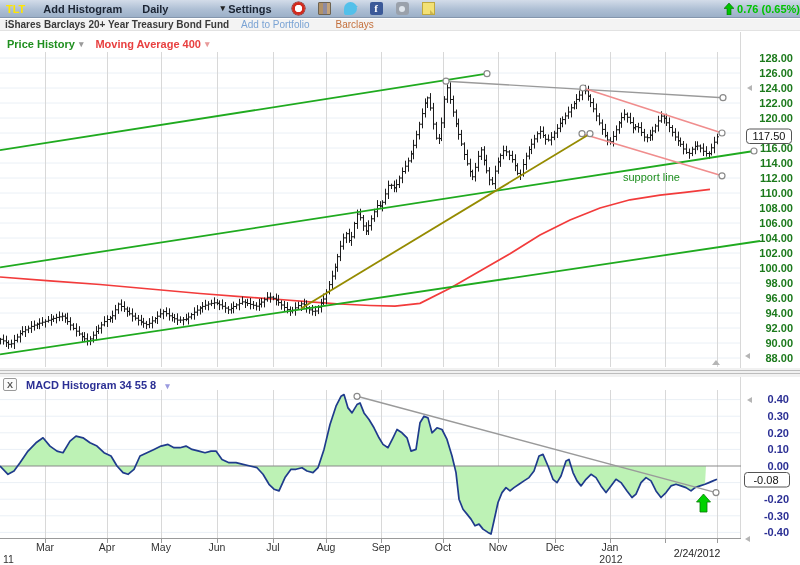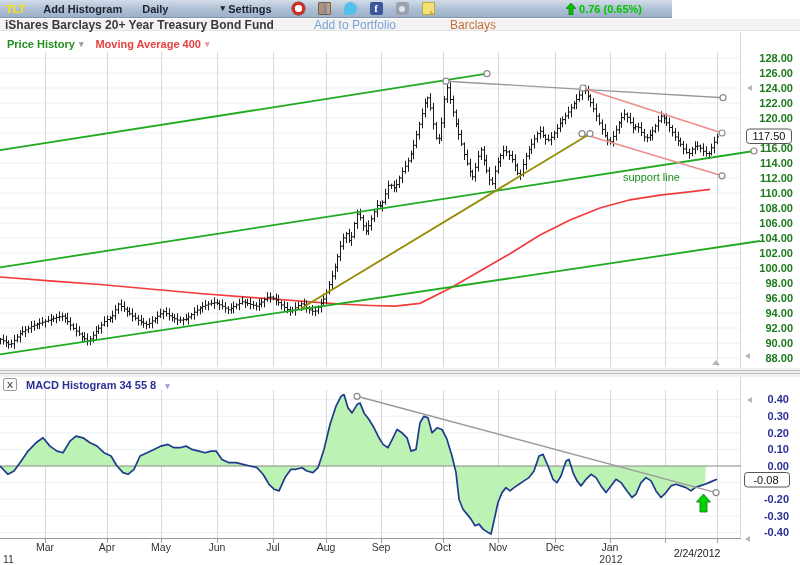--- a/index.html
+++ b/index.html
@@ -1,45 +1,45 @@
 <!DOCTYPE html>
 <html><head>
 <meta charset="utf-8">
 <style>
   html,body{margin:0;padding:0;background:#fff;}
   *{box-sizing:border-box;}
   body{font-family:"Liberation Sans", sans-serif;}
   #window{position:relative;width:800px;height:565px;background:#fff;overflow:hidden;}
 
   
-  #toolbar{position:absolute;left:0;top:0;width:672px;height:18px;
+  #toolbar{position:absolute;left:0;top:0;width:800px;height:18px;
     background:linear-gradient(#d3dce9,#aebfd4 55%,#9cb0c8);
     border-bottom:1px solid #8496ad;display:flex;align-items:center;
     font-size:11px;color:#1b2433;font-weight:700;}
   .tb-item{padding:0 10px;cursor:default;white-space:nowrap;}
   #symbol{color:#ffe600;font-weight:700;padding:0 8px 0 6px;}
   #period{display:flex;justify-content:space-between;width:86px;padding:0 6px 0 10px;gap:46px;}
   .dd-arrow{color:#222;font-size:9px;margin-left:6px;}
   .tb-icons{display:flex;align-items:center;gap:13px;margin-left:10px;}
   .tbi{width:13px;height:13px;display:inline-block;position:relative;}
   .icon-alarm{border-radius:50%;background:radial-gradient(circle at 50% 50%,#fff 38%,#d22a1d 42%);box-shadow:0 0 0 0.5px #7c120a;}
   .icon-books{background:linear-gradient(90deg,#b29268 0 4px,#8e8ba0 4px 8px,#c4a37a 8px 13px);border:1px solid #6d6250;border-radius:1px;}
   .icon-twitter{border-radius:50% 50% 50% 20%;background:#53c0ea;}
   .icon-twitter:after{content:"";position:absolute;left:9px;top:1px;border-left:5px solid #53c0ea;border-top:4px solid transparent;}
   .icon-facebook{background:#3b5998;border-radius:2px;color:#fff;font:700 11px/13px "Liberation Serif",serif;text-align:center;}
   .icon-camera{background:#9aa1ab;border-radius:3px;}
   .icon-camera:after{content:"";position:absolute;left:3.5px;top:3.5px;width:6px;height:6px;border-radius:50%;background:#dfe5ec;}
   .icon-notes{background:#f3e175;border:1px solid #bfa83d;}
   .icon-notes:after{content:"";position:absolute;right:0;bottom:0;border-left:4px solid #cdb651;border-top:4px solid transparent;}
-  #quote{margin-left:auto;margin-right:30px;display:flex;align-items:center;gap:3px;
+  #quote{margin-left:auto;margin-right:0;display:flex;align-items:center;gap:3px;
     color:#00c300;font-weight:700;font-size:11px;}
 
   
   #subtitle{position:absolute;left:0;top:19px;width:800px;height:12px;background:#f3f3f3;
-    border-bottom:1px solid #e2e2e2;display:flex;align-items:center;font-size:12px;gap:28px;}
+    border-bottom:1px solid #e2e2e2;display:flex;align-items:center;font-size:10px;}
   #fund-name{color:#3a3a3a;font-weight:700;padding-left:5px;}
   #add-portfolio{color:#7aa3d4;margin-left:12px;}
   #drawings{color:#c4703c;margin-left:26px;}
 
   
   #price-header{position:absolute;left:7px;top:38px;display:flex;gap:12px;font-size:11px;font-weight:700;z-index:3;}
   .chip{display:flex;align-items:center;gap:4px;cursor:pointer;background:rgba(255,255,255,.75);}
   #ph-label{color:#1f8f1f;}
   #ma-label{color:#e84040;}
   .chip .dd-arrow{font-size:9px;color:#9a9a9a;margin-left:0;}

